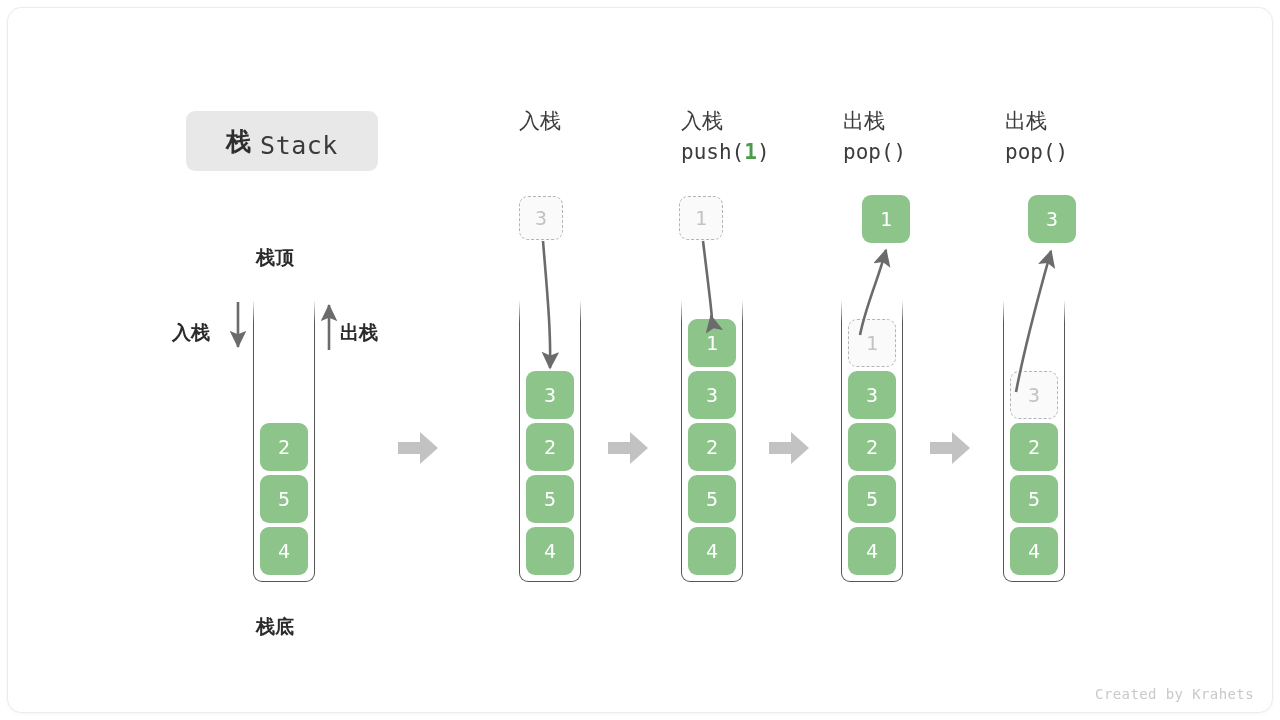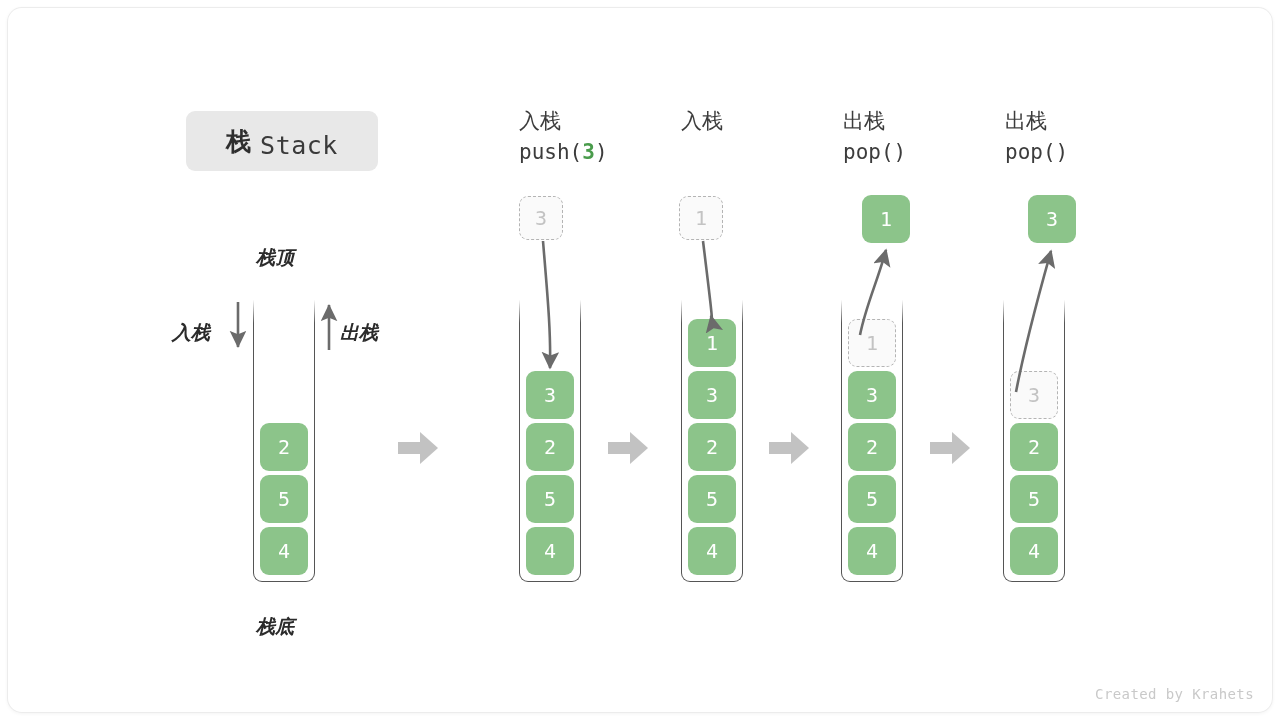--- a/index.html
+++ b/index.html
@@ -60,21 +60,20 @@
   }
 
   
   .lbl-bold {
     position: absolute;
     font-size: 19px;
     font-weight: bold;
     color: #2b2b2b;
     white-space: nowrap;
     font-family: "Liberation Sans", sans-serif;
-    font-style: italic;
   }
 
   
   .col-head {
     position: absolute;
     width: 180px;
     text-align: left;
   }
   .col-head .ch-cn {
     font-size: 21px;
@@ -205,36 +204,36 @@
     <div class="tube-fade"></div>
     <div class="cell filled" style="left:7px; top:125px;">2</div>
     <div class="cell filled" style="left:7px; top:177px;">5</div>
     <div class="cell filled" style="left:7px; top:229px;">4</div>
   </div>
 
   <div class="lbl-bold" style="left:256px; top:614px;">栈底</div>
 
   <div class="col-head" style="left:519px; top:106px;">
     <div class="ch-cn">入栈</div>
-    <div class="ch-code"><span>push(</span><span class="arg">3</span><span>)</span></div>
   </div>
 
   <div class="cell ghost ghost-sm" style="left:519px; top:196px;">3</div>
 
   <div class="stack-wrap" style="left:519px; top:298px;">
     <div class="stack-tube"></div>
     <div class="tube-fade"></div>
     <div class="cell filled" style="left:7px; top:73px;">3</div>
     <div class="cell filled" style="left:7px; top:125px;">2</div>
     <div class="cell filled" style="left:7px; top:177px;">5</div>
     <div class="cell filled" style="left:7px; top:229px;">4</div>
   </div>
 
   <div class="col-head" style="left:681px; top:106px;">
     <div class="ch-cn">入栈</div>
+    <div class="ch-code"><span>push(</span><span class="arg">1</span><span>)</span></div>
   </div>
 
   <div class="cell ghost ghost-sm" style="left:679px; top:196px;">1</div>
 
   <div class="stack-wrap" style="left:681px; top:298px;">
     <div class="stack-tube"></div>
     <div class="tube-fade"></div>
     <div class="cell filled" style="left:7px; top:21px;">1</div>
     <div class="cell filled" style="left:7px; top:73px;">3</div>
     <div class="cell filled" style="left:7px; top:125px;">2</div>

